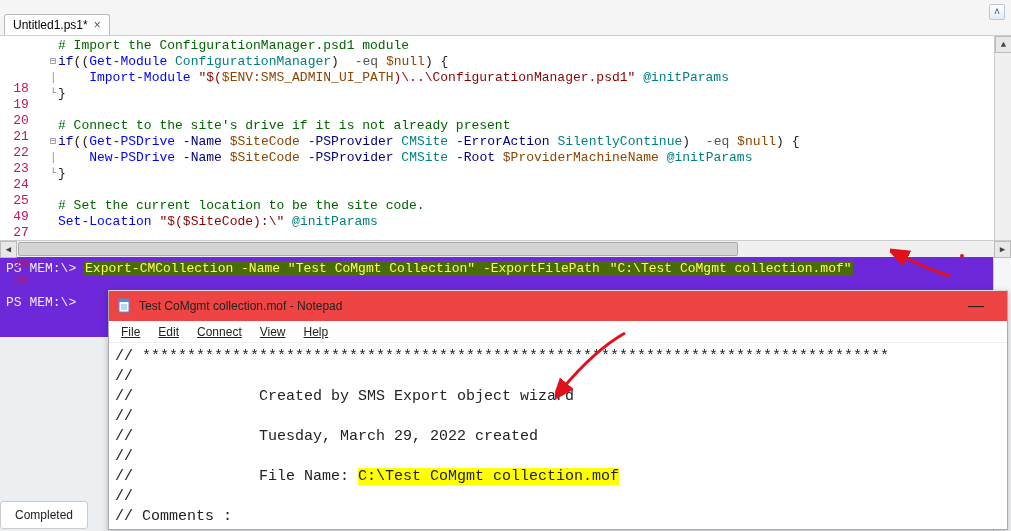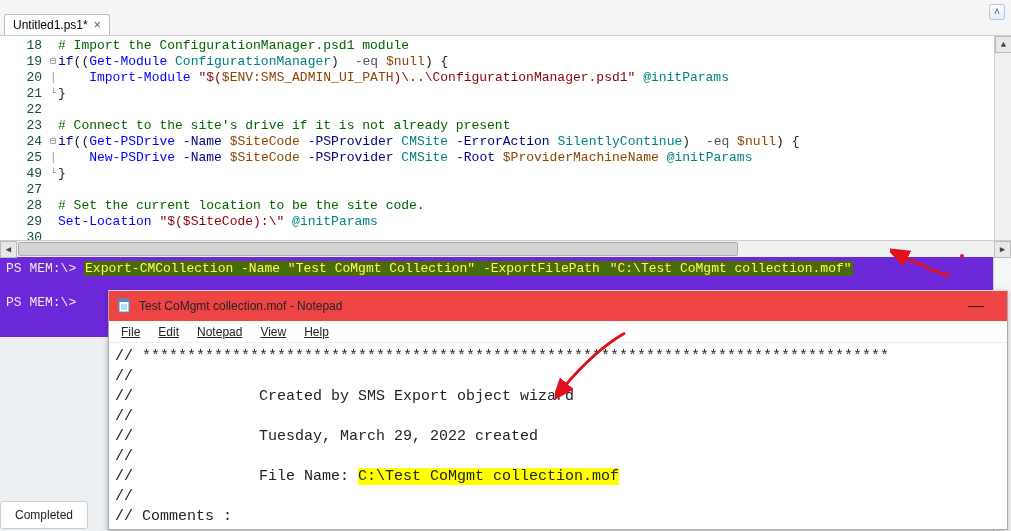--- a/index.html
+++ b/index.html
@@ -59,26 +59,27 @@
 
   
   .editor {
     background: #fff;
     height: 204px;
     display: flex;
     position: relative;
   }
   .gutter {
     width: 48px;
-    text-align: right;
+    text-align: center;
     padding-right: 6px;
     padding-top: 2px;
-    color: #14532d;
+    color: #be185d;
     user-select: none;
     line-height: 16px;
+    margin-top: 43px;
   }
   .fold-col {
     width: 10px;
     padding-top: 2px;
     line-height: 16px;
     color: #808080;
     font-size: 10px;
   }
   .fold-col div { height: 16px; text-align: center; }
   .code {
@@ -353,21 +354,21 @@
         <line x1="4" y1="9" x2="10" y2="9" stroke="#6ab0f3"></line>
         <line x1="4" y1="11" x2="10" y2="11" stroke="#6ab0f3"></line>
       </svg>
     </span>
     <span>Test CoMgmt collection.mof - Notepad</span>
     <div class="np-minbtn">—</div>
   </div>
   <div class="np-menu">
     <span>File</span>
     <span>Edit</span>
-    <span>Notepad</span>
+    <span>Connect</span>
     <span>View</span>
     <span>Help</span>
   </div>
   <div class="np-body"><div>// ***********************************************************************************</div><div>//</div><div><span>//              </span><span>Created by SMS Export object wizard</span></div><div>//</div><div><span>//              </span><span>Tuesday, March 29, 2022 created</span></div><div>//</div><div><span>//              </span><span>File Name: </span><span class="hl-yellow">C:\Test CoMgmt collection.mof</span></div><div>//</div><div>// Comments :</div></div>
 </div>
 
 <svg class="red-arrow2" width="80" height="70">
   <defs>
     <marker id="ah2" markerWidth="10" markerHeight="10" refX="2" refY="3" orient="auto">
       <path d="M0,0 L0,6 L8,3 z" fill="#e1111c"></path>

